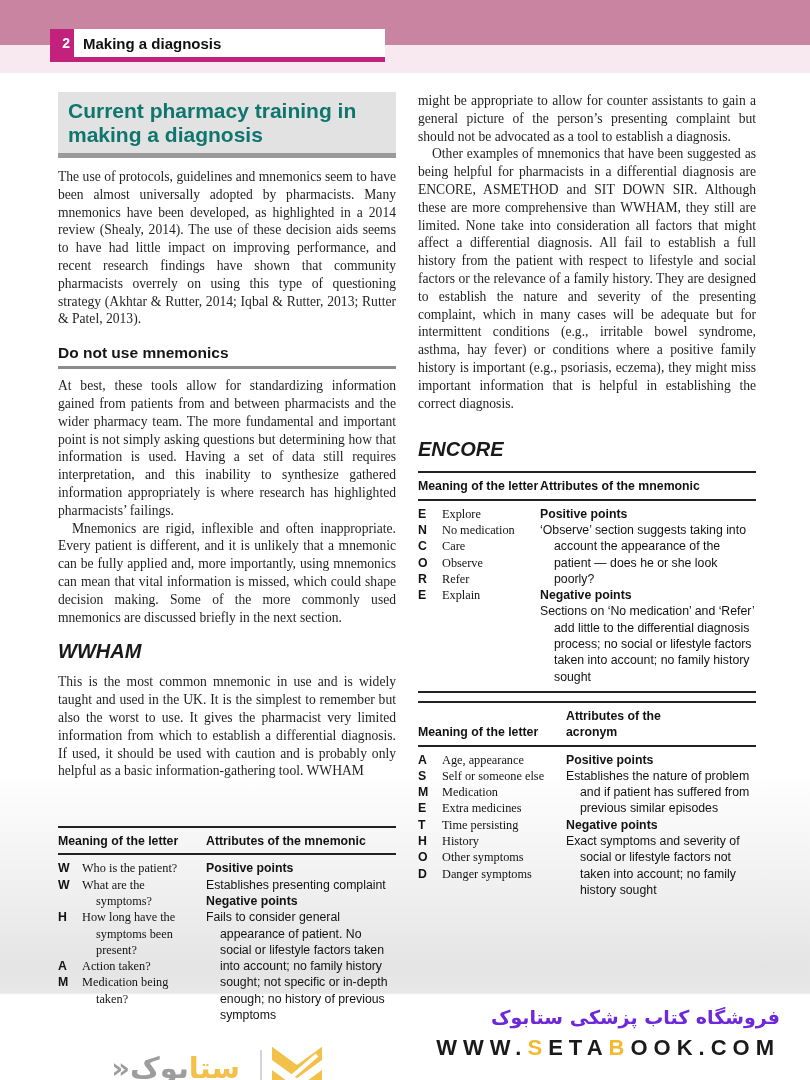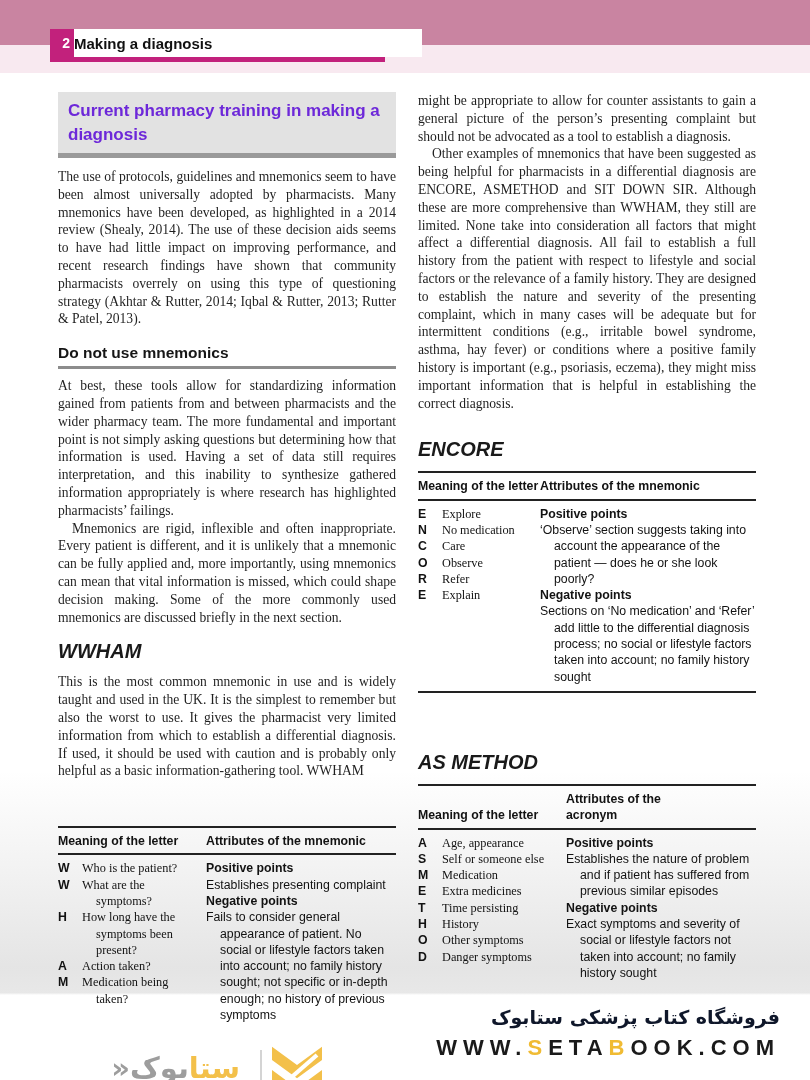--- a/index.html
+++ b/index.html
@@ -5,39 +5,39 @@
   html,body{margin:0;padding:0;background:#ffffff;}
   .page{position:relative;width:810px;height:1080px;background:#ffffff;overflow:hidden;
         font-family:"Liberation Serif",serif;color:#1f1f1f;}
 
   
   .band-dark{position:absolute;left:0;top:0;width:810px;height:45px;background:#c984a1;}
   .band-light{position:absolute;left:0;top:45px;width:810px;height:28px;background:#f8e9f0;}
   .tab-num{position:absolute;left:50px;top:29px;width:24px;height:28px;background:#c2217c;
            color:#fff;font-family:"Liberation Sans",sans-serif;font-weight:bold;font-size:14px;
            display:flex;align-items:center;justify-content:flex-end;padding-right:4px;box-sizing:border-box;}
-  .tab-title{position:absolute;left:74px;top:29px;width:348px;height:28px;background:#ffffff;
-             display:flex;align-items:center;box-sizing:border-box;
+  .tab-title{position:absolute;left:74px;top:29px;width:311px;height:28px;background:#ffffff;
+             display:flex;align-items:center;padding-left:9px;box-sizing:border-box;
              font-family:"Liberation Sans",sans-serif;font-weight:bold;font-size:15px;color:#111;}
   .tab-rule{position:absolute;left:50px;top:57px;width:335px;height:5px;background:#c2217c;}
 
   
   .scan-shade{position:absolute;left:0;top:770px;width:810px;height:225px;z-index:0;
     background:linear-gradient(180deg,rgba(90,90,90,0) 0%,rgba(90,90,90,0.08) 45%,rgba(90,90,90,0.16) 88%,rgba(90,90,90,0.14) 99%,rgba(90,90,90,0) 100%);}
 
   
   .col{position:absolute;top:92px;width:338px;z-index:1;}
   .col-left{left:58px;}
   .col-right{left:418px;}
 
   .body-par{font-size:13.6px;line-height:17.8px;text-align:justify;margin:0;}
   .indent{text-indent:14px;}
 
   .box-heading{background:#e2e2e2;border-bottom:5px solid #9a9a9a;padding:7px 10px 6px 10px;
-      font-family:"Liberation Sans",sans-serif;font-weight:bold;font-size:17px;line-height:24px;color:#6d28d9;}
+      font-family:"Liberation Sans",sans-serif;font-weight:bold;font-size:21px;line-height:24px;color:#0f766e;}
   .mt10{margin-top:10px;}
 
   .sec-heading{font-family:"Liberation Sans",sans-serif;font-weight:bold;font-size:15.5px;color:#161616;
       margin-top:16px;margin-bottom:0;}
   .sec-rule{height:3px;background:#8c8c8c;margin:4px 0 8px 0;}
 
   .it-heading{font-family:"Liberation Sans",sans-serif;font-style:italic;font-weight:bold;
       font-size:20px;color:#1a1a1a;margin:0 0 10px 0;}
 
   
@@ -66,21 +66,21 @@
 
   
   .footer-left{position:absolute;left:103px;top:1044px;display:flex;align-items:center;z-index:2;}
   .logo-text{text-align:center;}
   .logo-word{direction:rtl;font-family:"DejaVu Sans",sans-serif;font-weight:bold;font-size:29px;line-height:32px;}
   .logo-yellow{color:#f3c04a;}
   .logo-gray{color:#9d9d9d;}
   .logo-tagline{font-family:Liberation Mono, monospace;font-size:11.5px;color:#a8a8a8;margin-top:4px;direction:rtl;}
   .logo-divider{width:2px;height:54px;background:#d4d4d4;margin:0 10px 0 12px;}
   .footer-right{position:absolute;right:30px;top:1006px;text-align:right;z-index:2;}
-  .store-title{font-family:"DejaVu Sans",sans-serif;font-weight:bold;font-size:19px;color:#0f172a;direction:rtl;}
+  .store-title{font-family:"DejaVu Sans",sans-serif;font-weight:bold;font-size:19px;color:#6d28d9;direction:rtl;}
   .site-line{font-family:"Liberation Sans",sans-serif;font-weight:bold;font-size:22px;letter-spacing:6px;
              color:#1a1a1a;margin-top:7px;white-space:nowrap;}
   .site-accent{color:#f0bb33;}
 </style>
 </head>
 <body>
 
 <div class="page">
 
   <div class="band-dark"></div>
@@ -184,21 +184,20 @@
         </div>
         <div class="t-right">
           <div class="attr-line attr-bold">Positive points</div>
           <div class="attr-line">‘Observe’ section suggests taking into account the appearance of the patient — does he or she look poorly?</div>
           <div class="attr-line attr-bold">Negative points</div>
           <div class="attr-line">Sections on ‘No medication’ and ‘Refer’ add little to the differential diagnosis process; no social or lifestyle factors taken into account; no family history sought</div>
         </div>
       </div>
     </div>
 
-    <div class="it-heading gap-asmethod">AS METHOD</div>
 
     <div class="mn-table gap-table">
       <div class="t-head">
         <div class="t-left a-left">Meaning of the letter</div>
         <div class="t-right"><span class="narrow-head">Attributes of the acronym</span></div>
       </div>
       <div class="t-body">
         <div class="t-left a-left">
           <div class="t-row">
             <span class="t-letter">A</span>

